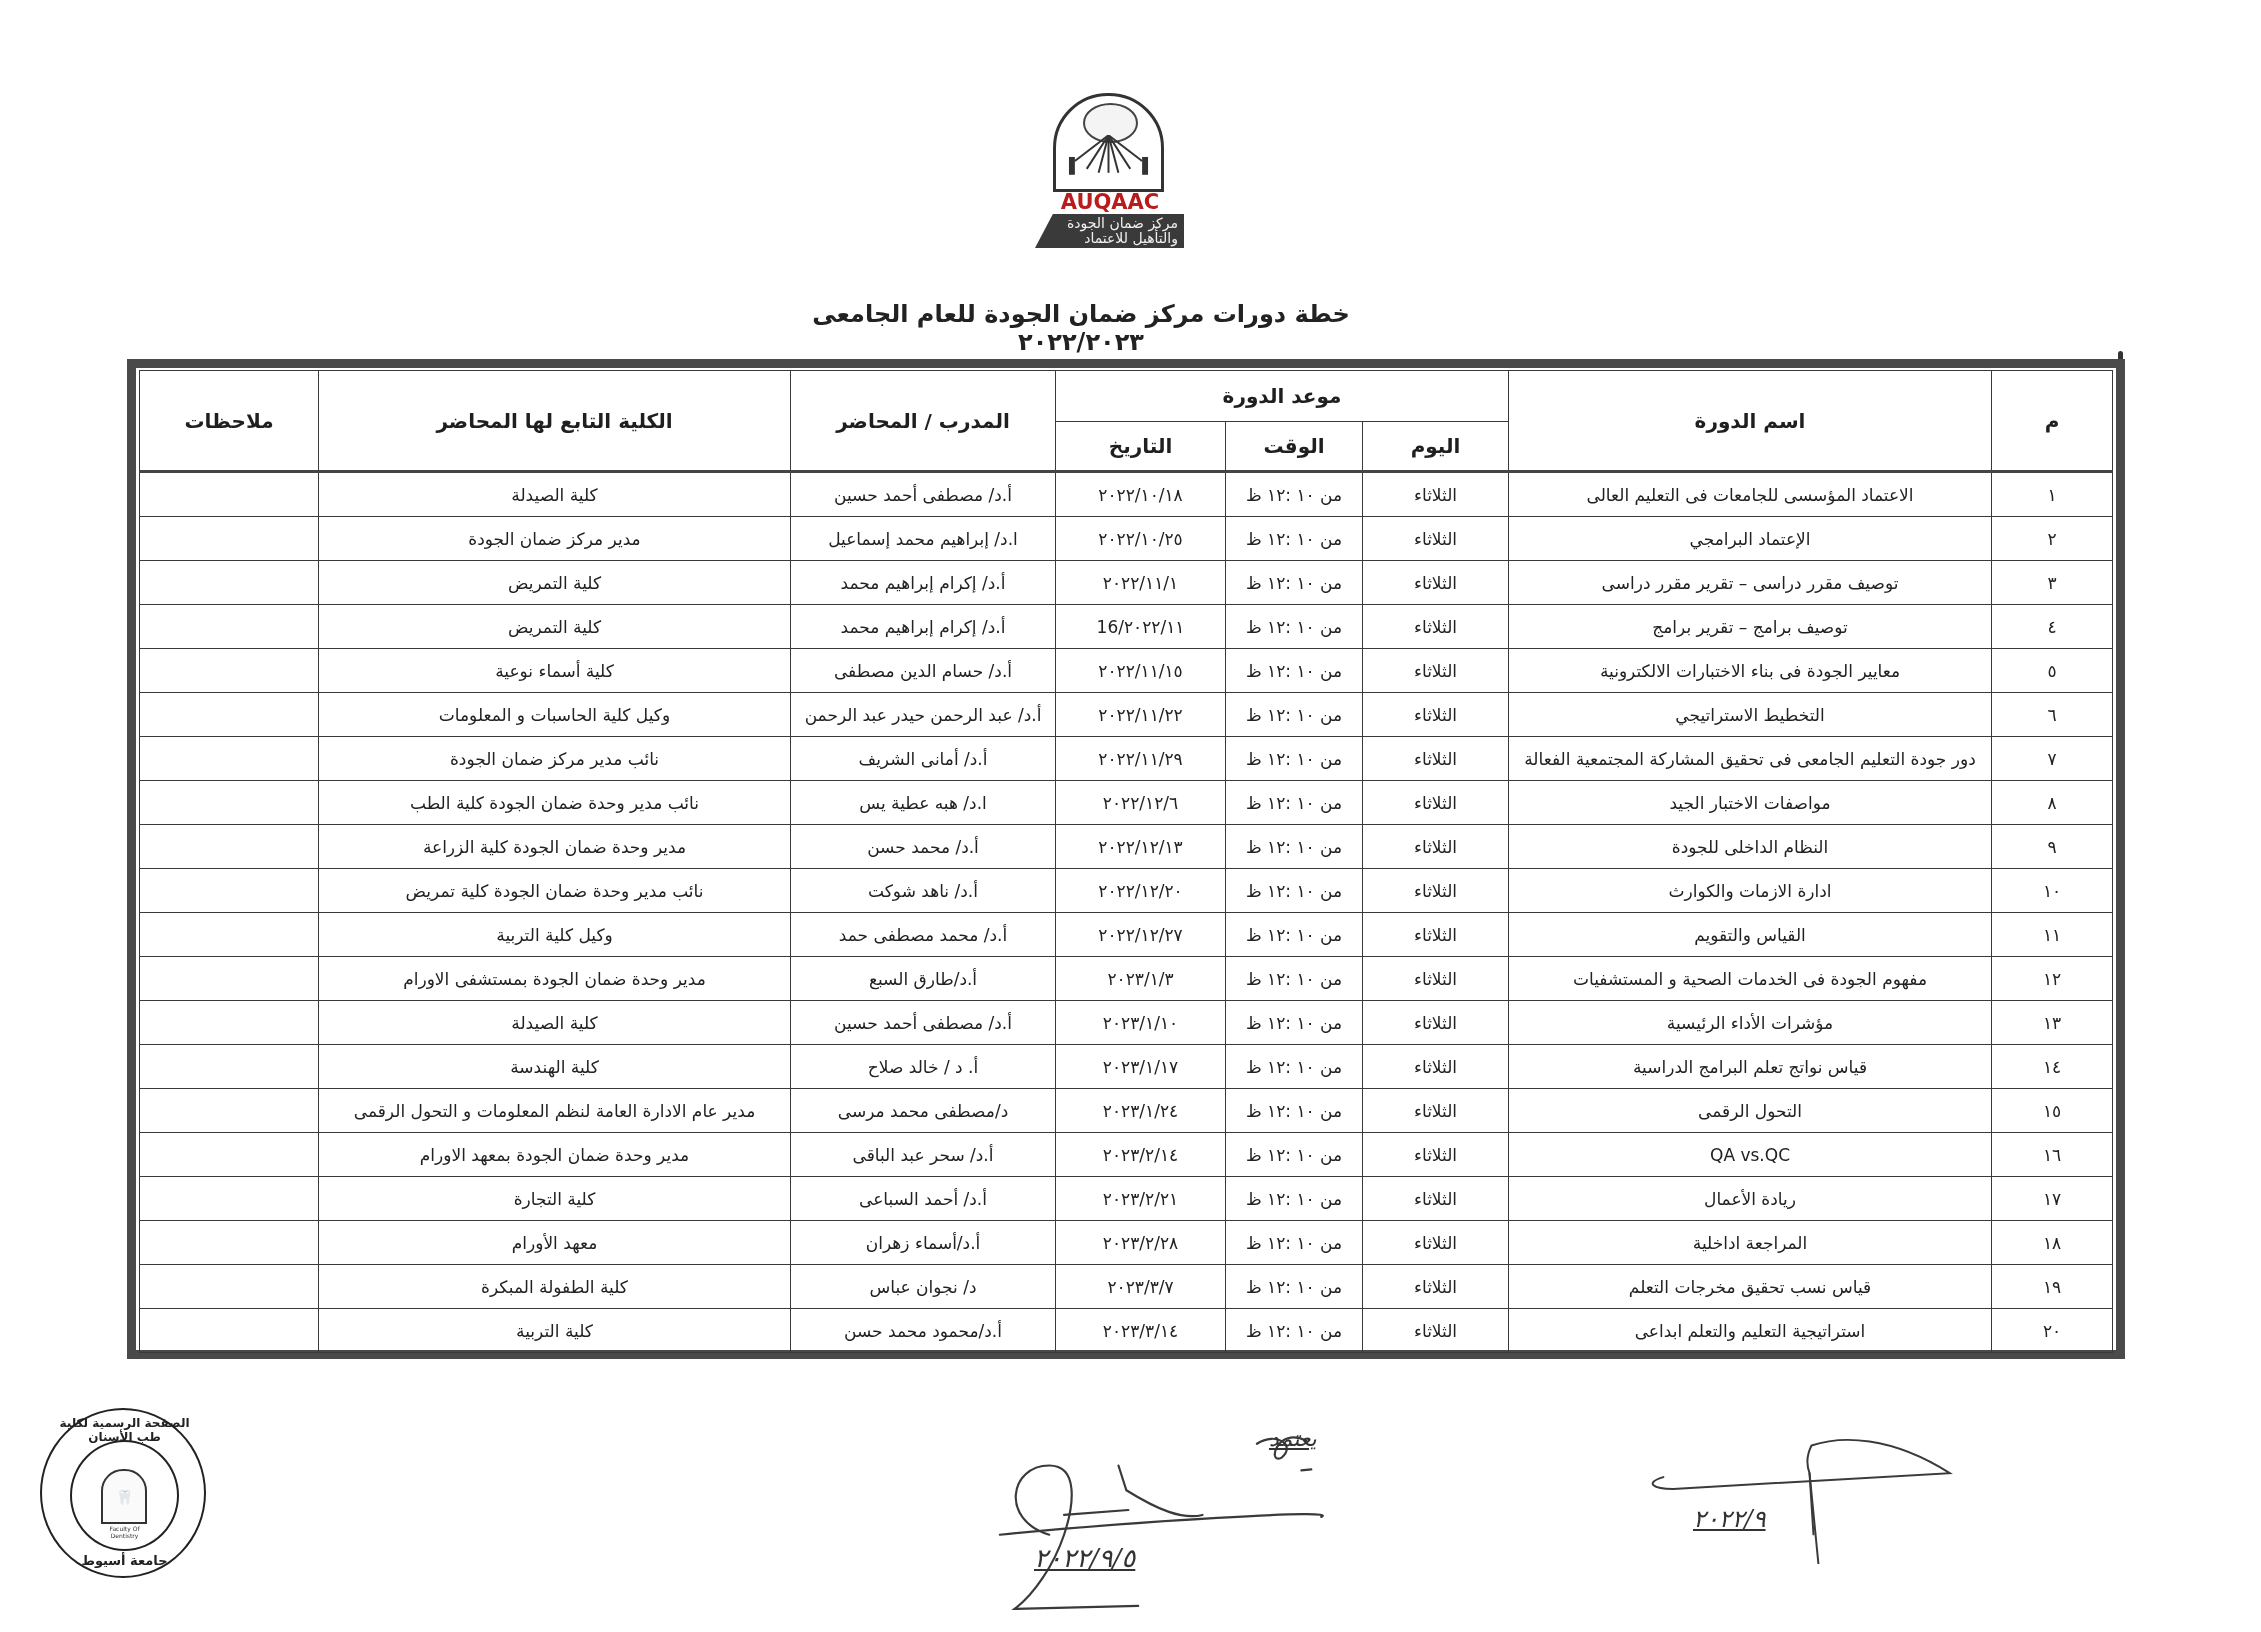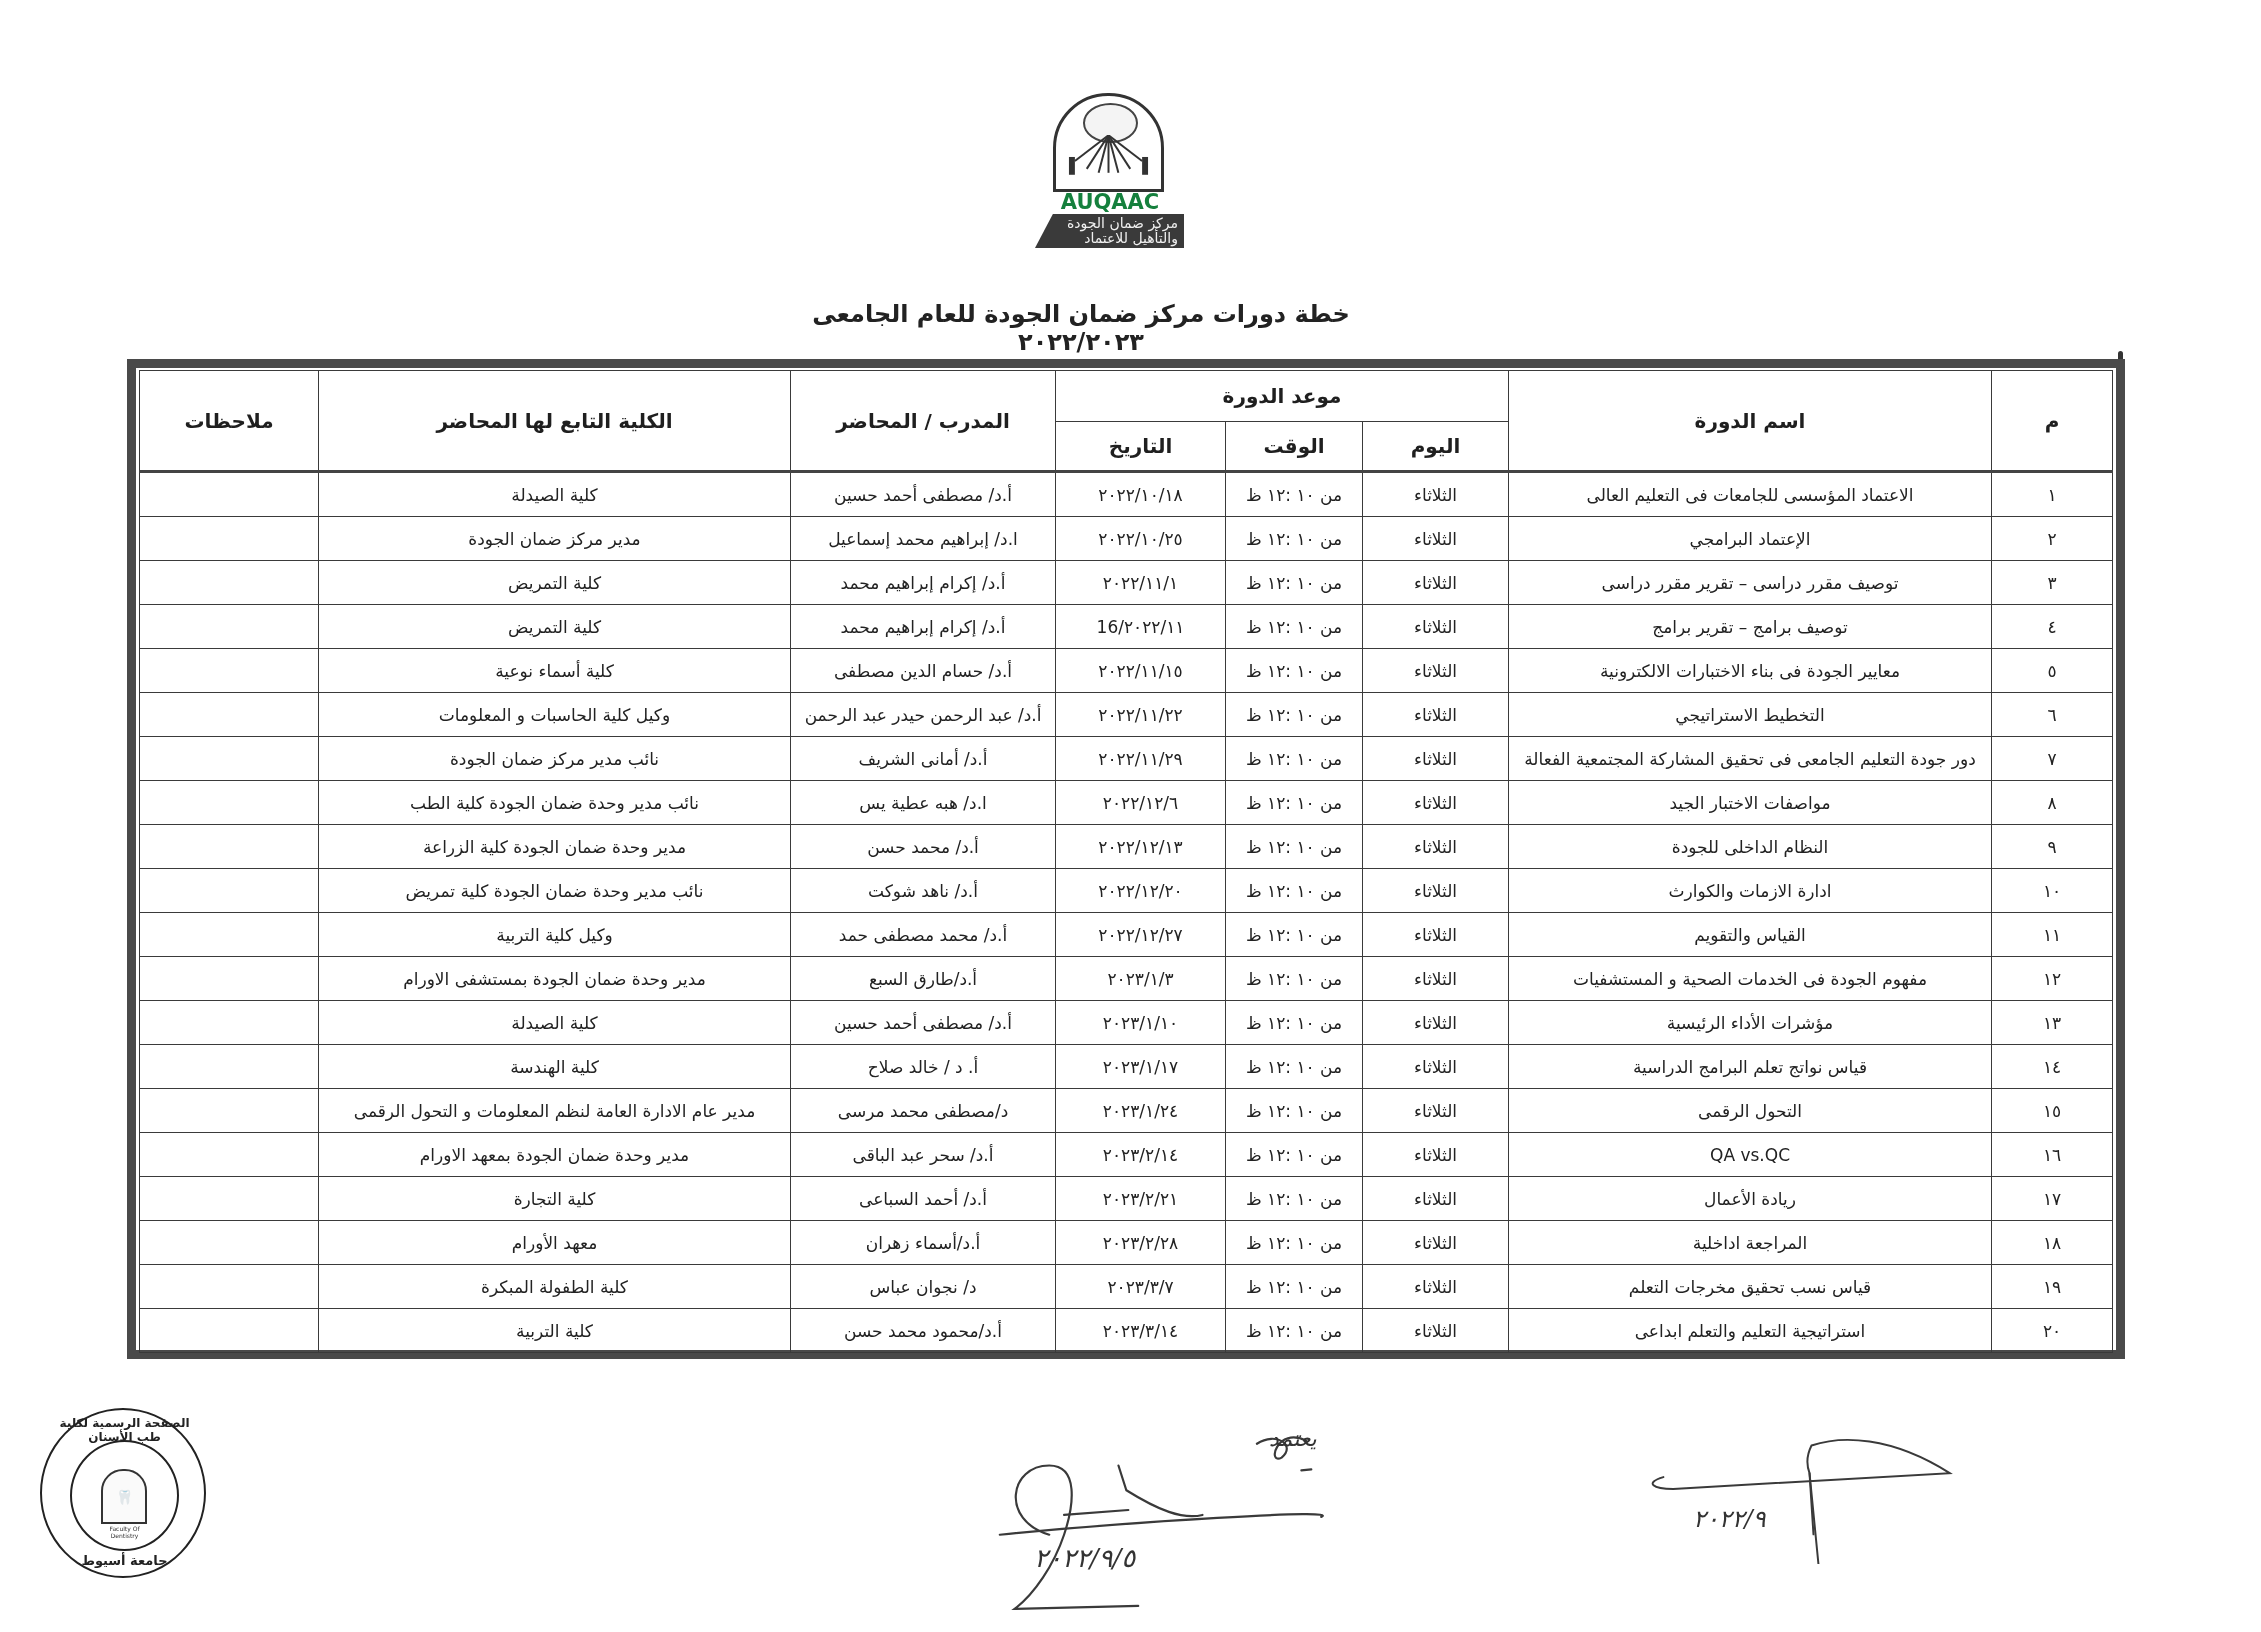--- a/index.html
+++ b/index.html
@@ -8,21 +8,21 @@
     font-family:"DejaVu Sans", sans-serif; color:#1e1e1e;
   }
   .abs { position:absolute; }
 
   
   #logo { left:1035px; top:91px; width:149px; height:158px; }
   #logo .arch { position:absolute; left:18px; top:2px; width:111px; height:99px; border:3px solid #333;
     border-radius:55px 55px 0 0; border-bottom:3px solid #333; box-sizing:border-box; }
   #logo .sun { position:absolute; left:48px; top:12px; width:51px; height:36px; border:2px solid #444; border-radius:50%; background:#f4f4f4; }
   #logo .rays { position:absolute; left:30px; top:44px; width:87px; height:40px; }
-  #logo .brand { position:absolute; left:18px; top:99px; width:114px; text-align:center; font-weight:bold; font-size:21px; letter-spacing:0px; color:#15803d; }
+  #logo .brand { position:absolute; left:18px; top:99px; width:114px; text-align:center; font-weight:bold; font-size:21px; letter-spacing:0px; color:#b91c1c; }
   #logo .banner { position:absolute; left:0px; top:123px; width:149px; height:34px; background:#3a3a3a;
     clip-path:polygon(12% 0, 100% 0, 100% 100%, 0 100%); color:#f0f0f0; font-size:14px; line-height:15px; text-align:right; padding-right:6px; box-sizing:border-box; padding-top:2px; }
 
   
   #doc-title { left:764px; top:300px; width:634px; text-align:center; direction:rtl; font-weight:bold; font-size:24px; color:#222; }
 
   #stray-mark { left:2118px; top:351px; width:5px; height:11px; background:#333; border-radius:3px; }
 
   
   #table-frame { left:127px; top:359px; width:1998px; height:1000px; border:9px solid #4a4a4a; box-sizing:border-box; }
@@ -45,21 +45,21 @@
   #stamp .inner { position:absolute; left:30px; top:32px; width:109px; height:111px; border:2px solid #222; border-radius:50%; box-sizing:border-box; }
   #stamp .emblem { position:absolute; left:61px; top:61px; width:46px; height:55px; border:2px solid #333; border-radius:22px 22px 0 0; box-sizing:border-box; background:#fafafa; }
   #stamp .tooth { position:absolute; left:76px; top:81px; font-size:14px; color:#333; }
   #stamp .top-text { position:absolute; left:10px; top:8px; width:149px; text-align:center; font-size:12px; font-weight:bold; direction:rtl; color:#222; }
   #stamp .bot-text { position:absolute; left:10px; top:145px; width:149px; text-align:center; font-size:13px; font-weight:bold; direction:rtl; color:#222; }
   #stamp .fac { position:absolute; left:57px; top:117px; width:55px; text-align:center; font-size:6px; color:#333; }
 
   
   #sig-left { left:980px; top:1396px; width:356px; height:228px; }
   #sig-right { left:1643px; top:1406px; width:337px; height:158px; }
-  .sig-text { position:absolute; font-family:"DejaVu Serif", serif; font-style:italic; color:#333; }
+  .sig-text { position:absolute; font-family:"DejaVu Serif", serif; font-style:italic; color:#333;text-decoration:underline; }
 </style>
 </head>
 <body>
 
 <div id="logo" class="abs">
   <div class="arch"></div>
   <div class="sun"></div>
   <svg class="rays" viewBox="0 0 88 40">
     <g stroke="#333" stroke-width="2">
       <line x1="44" y1="0" x2="44" y2="38"></line>

